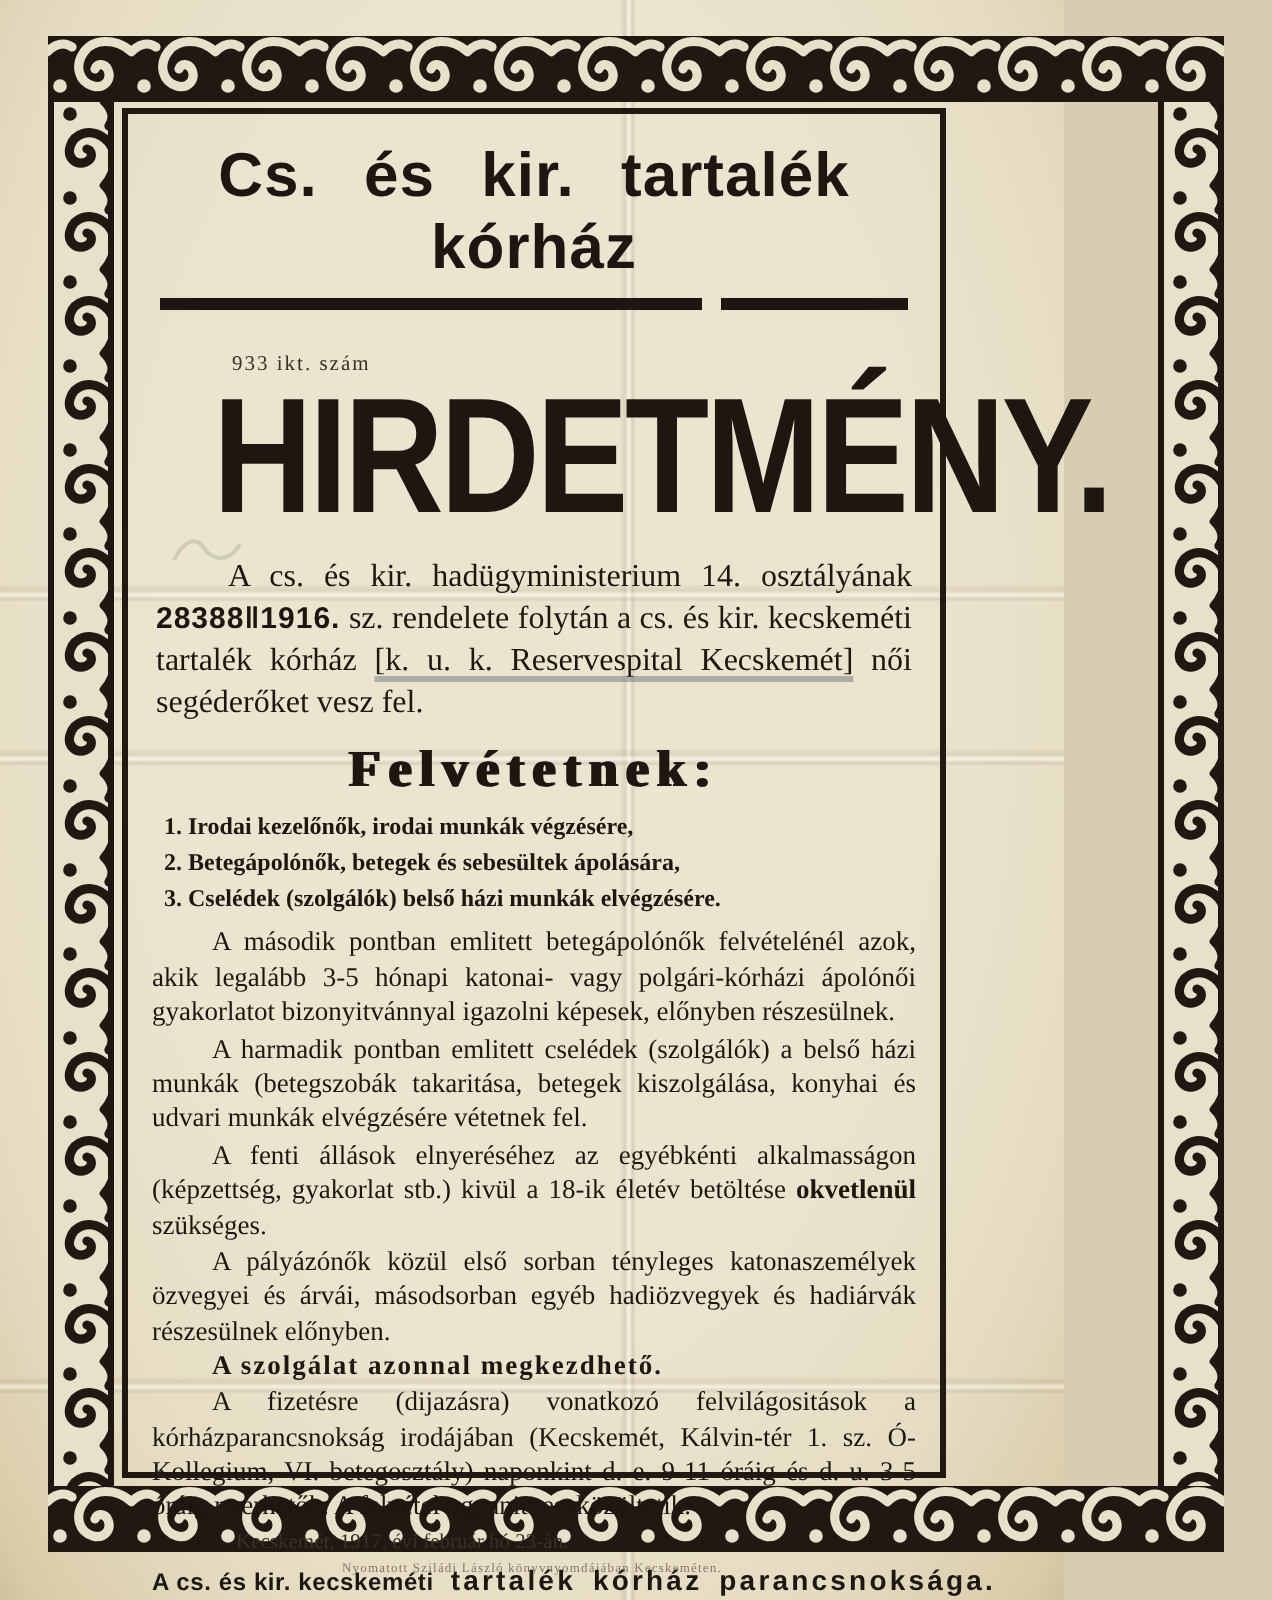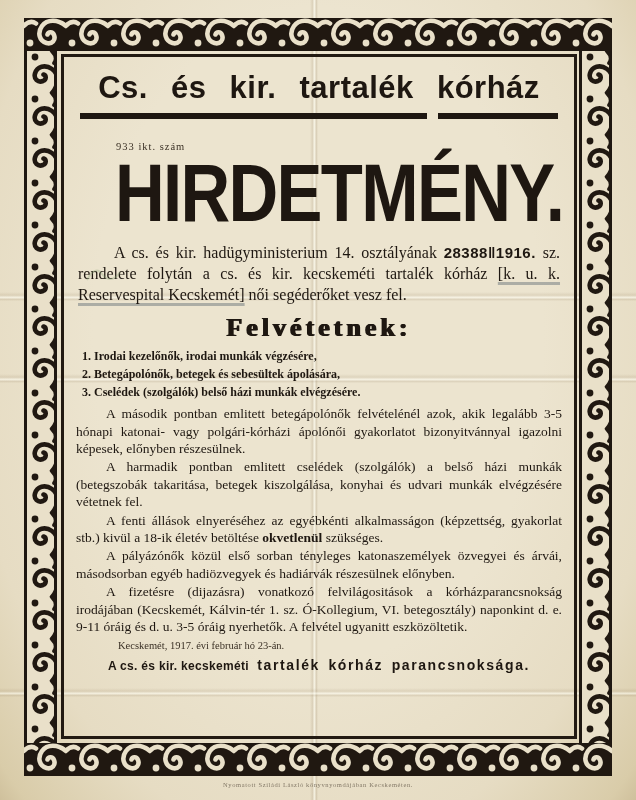--- a/index.html
+++ b/index.html
@@ -1,18 +1,18 @@
 <!DOCTYPE html>
 <html><head>
 <meta charset="utf-8">
 <style>
   html,body{margin:0;padding:0;}
   body{width:636px;height:800px;overflow:hidden;background:#d8cdb2;}
   .poster{
-    position:relative;width:636px;height:800px;
+    position:relative;width:532px;height:800px;
     background:radial-gradient(ellipse at 50% 42%, #ece4cf 50%, #e6dcc3 78%, #d9cca9 96%, #cfc09c 100%);
     font-family:"Liberation Serif","DejaVu Serif",serif;
     color:#1e1711;
   }
   
   .crease{position:absolute;pointer-events:none;}
   .crease-v{left:310px;top:0;width:8px;height:100%;
     background:linear-gradient(90deg,rgba(120,95,60,0) 0%,rgba(120,95,60,.14) 30%,rgba(255,255,245,.55) 55%,rgba(120,95,60,.16) 80%,rgba(120,95,60,0) 100%);}
   .crease-h{left:0;width:100%;height:9px;
     background:linear-gradient(180deg,rgba(120,95,60,0) 0%,rgba(120,95,60,.12) 35%,rgba(255,255,246,.5) 60%,rgba(120,95,60,.14) 85%,rgba(120,95,60,0) 100%);}
@@ -112,20 +112,21 @@
     <div class="job-list">
       <div>1. Irodai kezelőnők, irodai munkák végzésére,</div>
       <div>2. Betegápolónők, betegek és sebesültek ápolására,</div>
       <div>3. Cselédek (szolgálók) belső házi munkák elvégzésére.</div>
     </div>
 
     <p class="para">A második pontban emlitett betegápolónők felvételénél azok, akik legalább 3-5 hónapi katonai- vagy polgári-kórházi ápolónői gyakorlatot bizonyitvánnyal igazolni képesek, előnyben részesülnek.</p>
     <p class="para">A harmadik pontban emlitett cselédek (szolgálók) a belső házi munkák (betegszobák takaritása, betegek kiszolgálása, konyhai és udvari munkák elvégzésére vétetnek fel.</p>
     <p class="para"><span>A fenti állások elnyeréséhez az egyébkénti alkalmasságon (képzettség, gyakorlat stb.) kivül a 18-ik életév betöltése </span><b>okvetlenül</b><span> szükséges.</span></p>
     <p class="para">A pályázónők közül első sorban tényleges katonaszemélyek özvegyei és árvái, másodsorban egyéb hadiözvegyek és hadiárvák részesülnek előnyben.</p>
+    <p class="para-bold">A szolgálat azonnal megkezdhető.</p>
     <p class="para">A fizetésre (dijazásra) vonatkozó felvilágositások a kórházparancsnokság irodájában (Kecskemét, Kálvin-tér 1. sz. Ó-Kollegium, VI. betegosztály) naponkint d. e. 9-11 óráig és d. u. 3-5 óráig nyerhetők. A felvétel ugyanitt eszközöltetik.</p>
 
     <div class="date-line">Kecskemét, 1917. évi február hó 23-án.</div>
     <div class="signature"><span class="sig-main">A cs. és kir. kecskeméti</span><span class="sig-rest"> tartalék kórház parancsnoksága.</span></div>
   </div>
 
   <svg class="scribble" width="40" height="30">
     <path d="M3 22 C 8 12, 14 10, 18 16 S 30 24, 36 14" fill="none" stroke="#8aa377" stroke-width="2" opacity=".6"></path>
   </svg>
 

